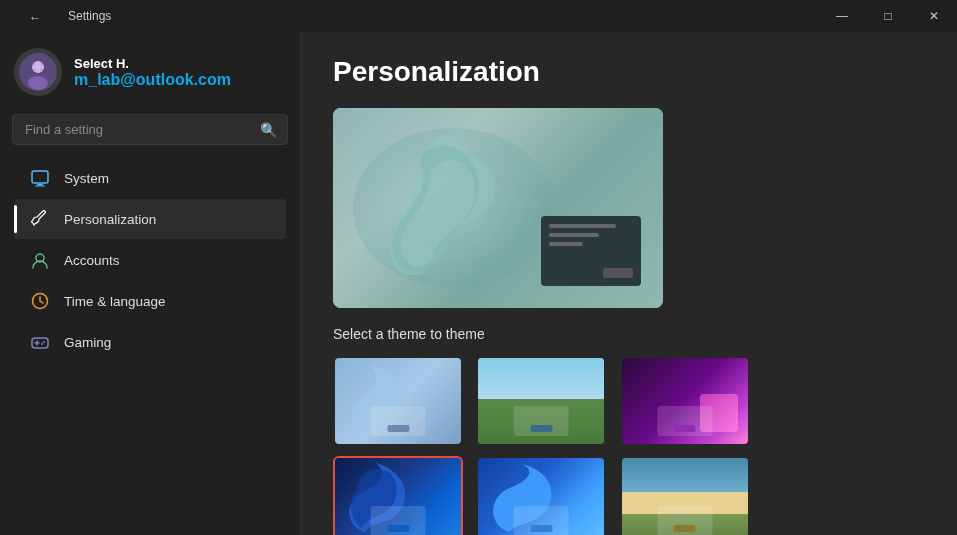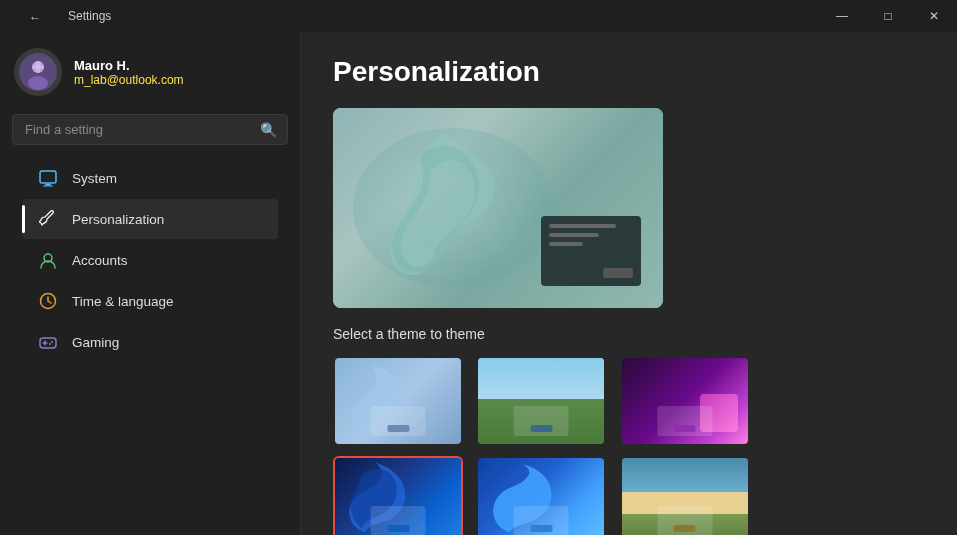--- a/index.html
+++ b/index.html
@@ -92,22 +92,23 @@
     .profile-info {
       display: flex;
       flex-direction: column;
     }
     .profile-name {
       font-size: 13px;
       font-weight: 600;
       color: #fff;
     }
     .profile-email {
-      font-size: 12px;
-      color: #fde047;
+      font-size: 16px;
+      color: #0ea5e9;
+      font-weight: bold;
     }
 
     .sidebar-search {
       margin: 4px 12px 8px 12px;
       position: relative;
     }
     .sidebar-search input {
       width: 100%;
       background: #2d2d2d;
       border: 1px solid #3a3a3a;
@@ -122,21 +123,21 @@
       position: absolute;
       right: 10px;
       top: 50%;
       transform: translateY(-50%);
       color: #888;
       font-size: 14px;
     }
 
     .sidebar-nav {
       flex: 1;
-      padding: 4px 16px;
+      padding: 4px 8px;
     }
     .nav-item {
       display: flex;
       align-items: center;
       gap: 14px;
       padding: 10px 16px;
       cursor: pointer;
       border-radius: 4px;
       margin: 1px 6px;
       color: #ddd;
@@ -359,21 +360,21 @@
           <circle cx="19" cy="14" r="6" fill="#c0a0e0"></circle>
           <ellipse cx="19" cy="30" rx="10" ry="7" fill="#8060b0"></ellipse>
 
           <g opacity="0.9">
             <rect x="17" y="8" width="4" height="12" rx="1" fill="#e0d0f0" opacity="0.4"></rect>
             <rect x="13" y="12" width="12" height="4" rx="1" fill="#e0d0f0" opacity="0.4"></rect>
           </g>
         </svg>
       </div>
       <div class="profile-info">
-        <span class="profile-name">Mauro H.</span>
+        <span class="profile-name">Select H.</span>
         <span class="profile-email">m_lab@outlook.com</span>
       </div>
     </div>
 
     <div class="sidebar-search">
       <input type="text" placeholder="Find a setting" style="">
       <span class="search-icon-wrap">🔍</span>
     </div>
 
     <nav class="sidebar-nav">

